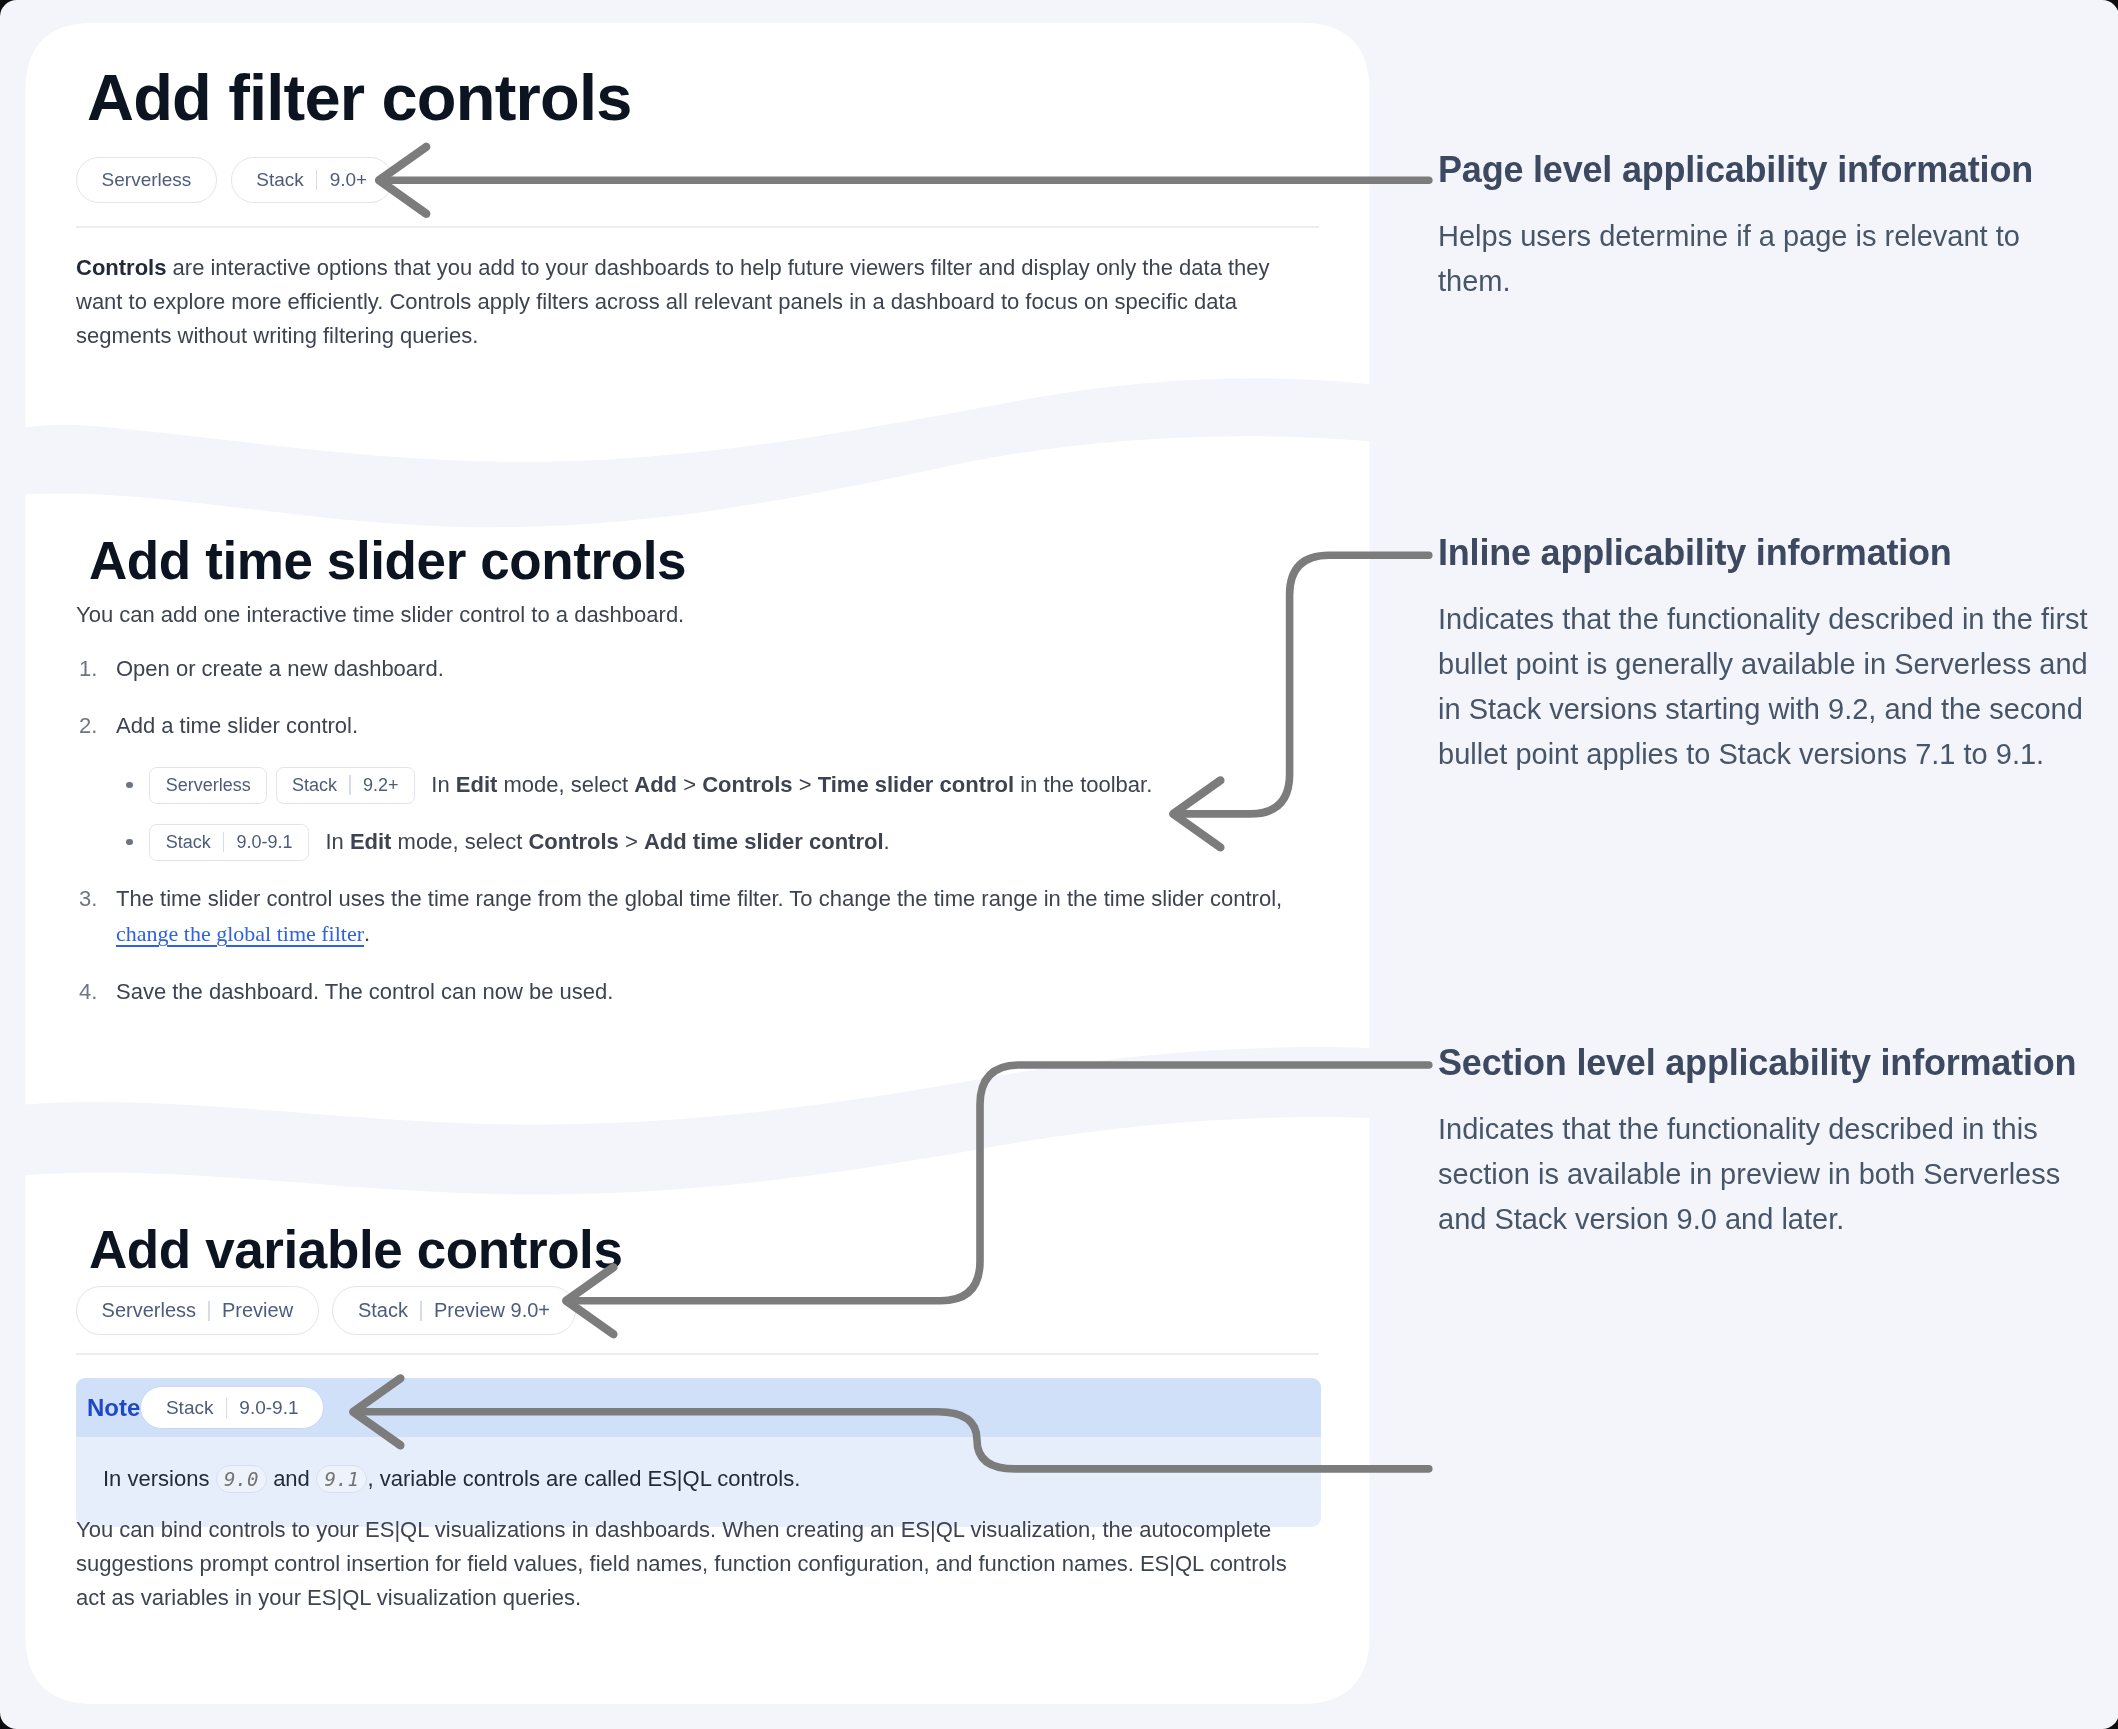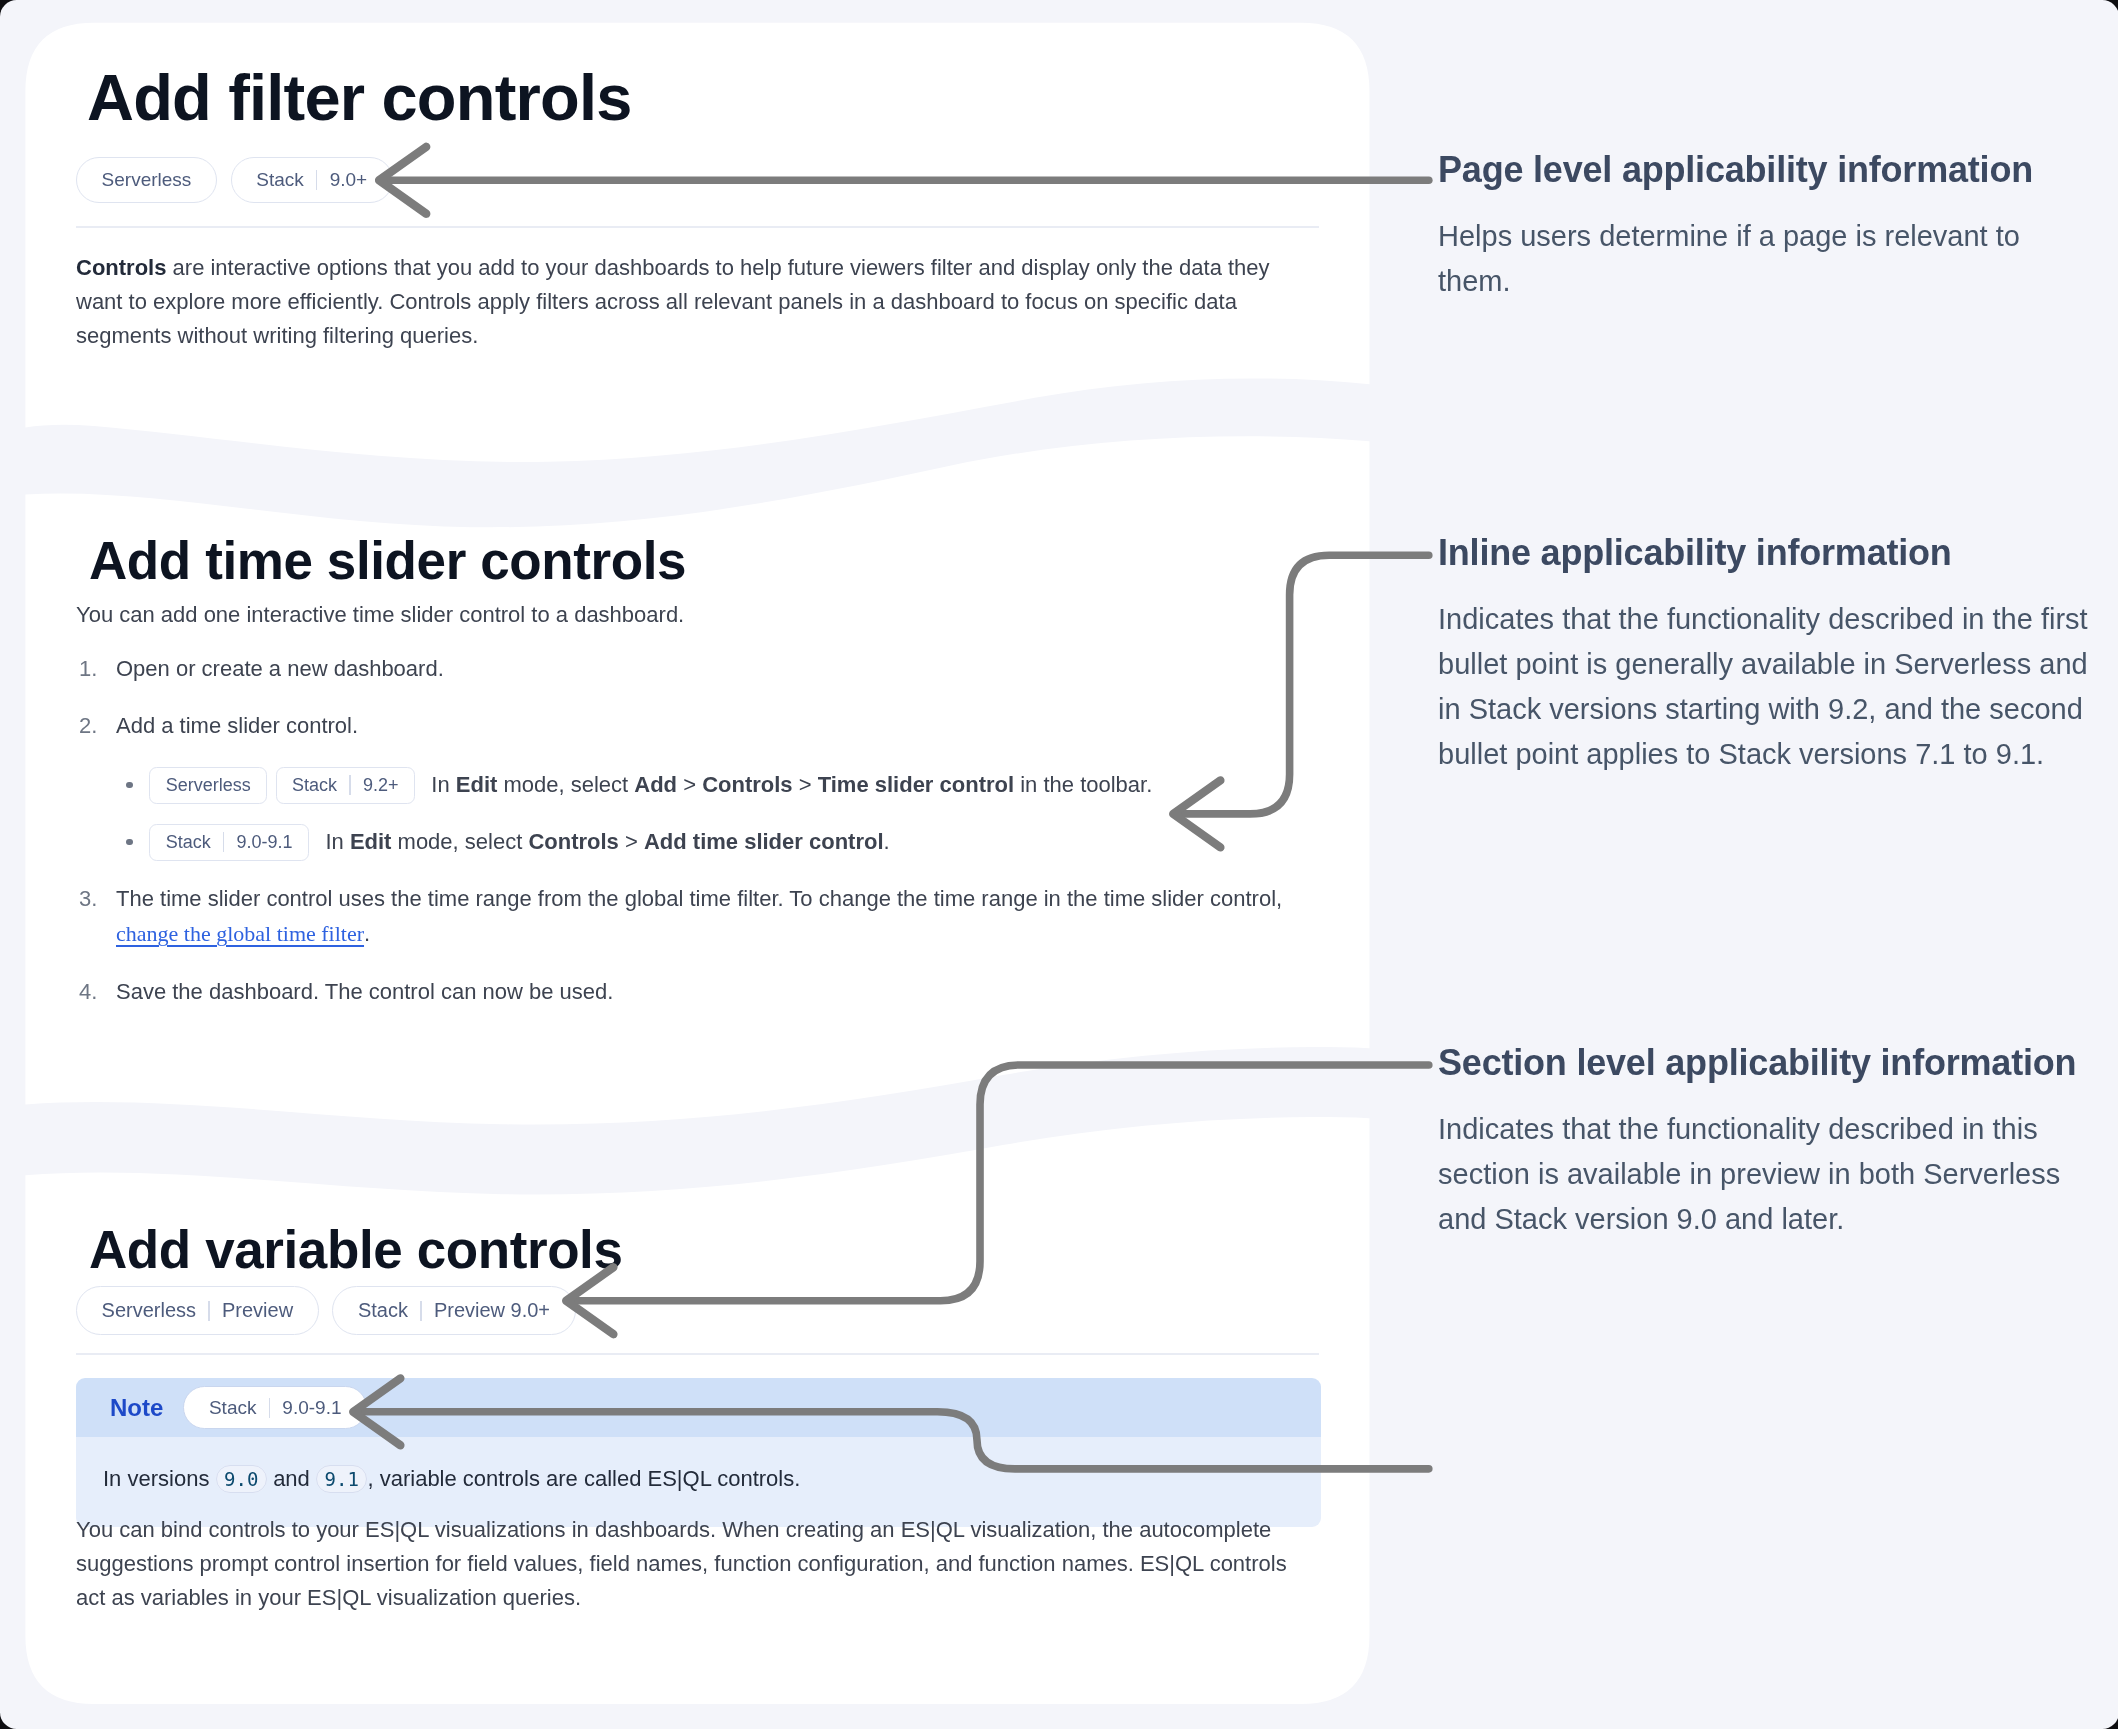--- a/index.html
+++ b/index.html
@@ -35,26 +35,26 @@
   .num{width:37px;flex:0 0 37px;font-size:22px;line-height:35px;color:var(--muted);}
   .stext{font-size:22px;line-height:35px;color:var(--body);}
   .stext a{color:var(--link);text-decoration:underline;text-underline-offset:3.8px;text-decoration-thickness:1.5px;cursor:pointer;font-family:Liberation Serif, serif;}
 
   .bullet{display:flex;align-items:center;white-space:nowrap;}
   .dot{width:6.8px;height:6.8px;border-radius:50%;background:#6d7584;margin-right:16.7px;flex:0 0 6.8px;}
   .bullet .badge{margin-right:9px;}
   .btext{font-size:22px;color:var(--body);margin-left:7.6px;}
 
   .note{border-radius:9px;overflow:hidden;}
-  .note-header{height:59px;background:var(--noteHeader);display:flex;align-items:center;gap:20px;padding:0 34px;}
+  .note-header{height:59px;background:var(--noteHeader);display:flex;align-items:center;padding:0 11px;}
   .note-label{font-size:24px;font-weight:700;color:var(--noteLabel);}
   .note-body{background:var(--noteBody);padding:24px 27px 30px 27px;}
   .ntext{font-size:22px;line-height:35px;color:var(--bold);}
   .code{font-family:"DejaVu Sans Mono",monospace;font-size:19px;background:var(--codeBg);
-        border:1.5px solid var(--codeBorder);border-radius:14px;padding:2.3px 7.6px;color:#0c4a6e;}
+        border:1.5px solid var(--codeBorder);border-radius:14px;padding:2.3px 7.6px;color:#737373;font-style:italic;}
 
   .ann{position:absolute;width:669px;}
   .ann-title{font-size:36px;line-height:43px;font-weight:700;color:var(--annTitle);letter-spacing:-0.2px;}
   .ann-body{margin-top:23px;font-size:29px;line-height:45px;color:var(--annBody);}
 
   .arrows path{fill:none;stroke:var(--arrow);stroke-width:10;stroke-linecap:round;stroke-linejoin:round;}
   .arrows path.head{stroke-width:11;}
 </style>
 </head>
 <body>

